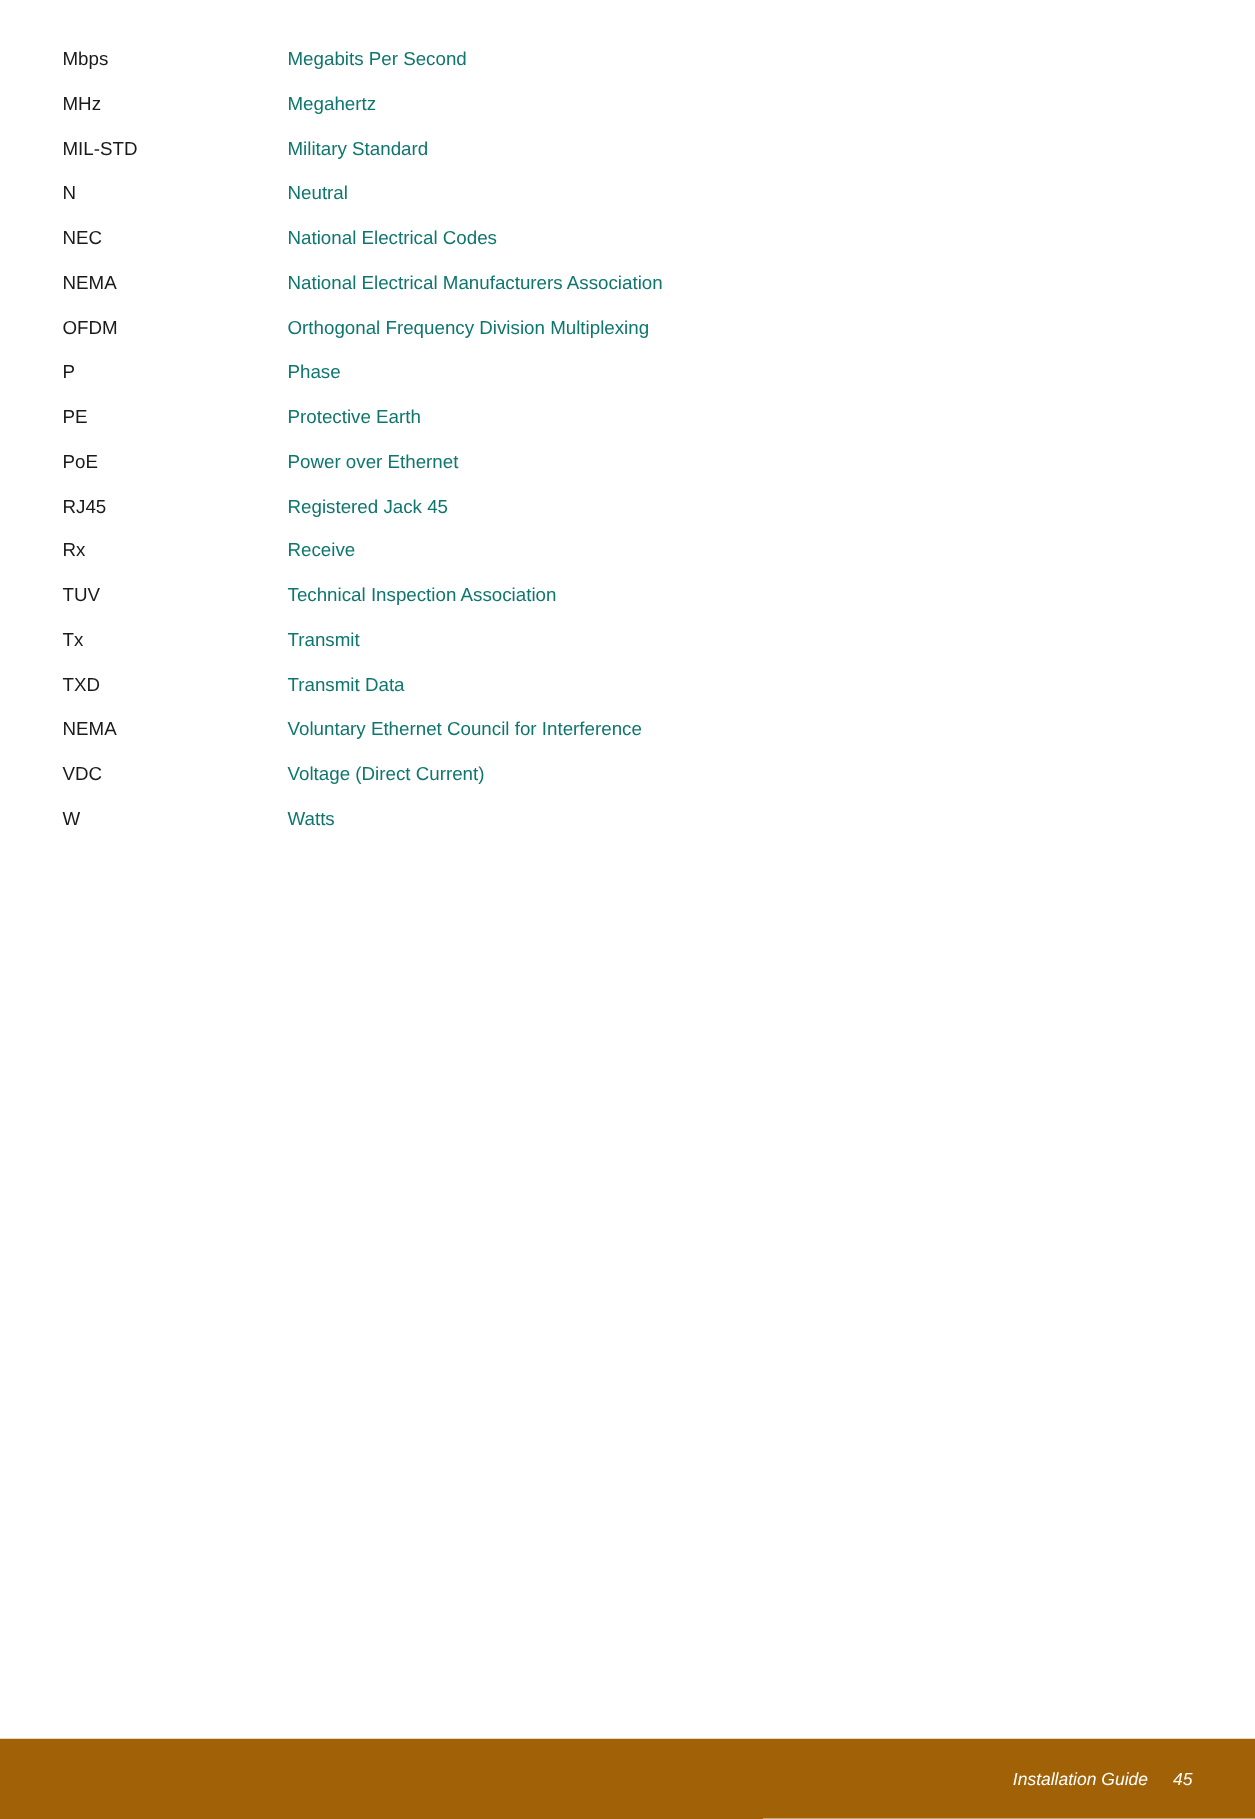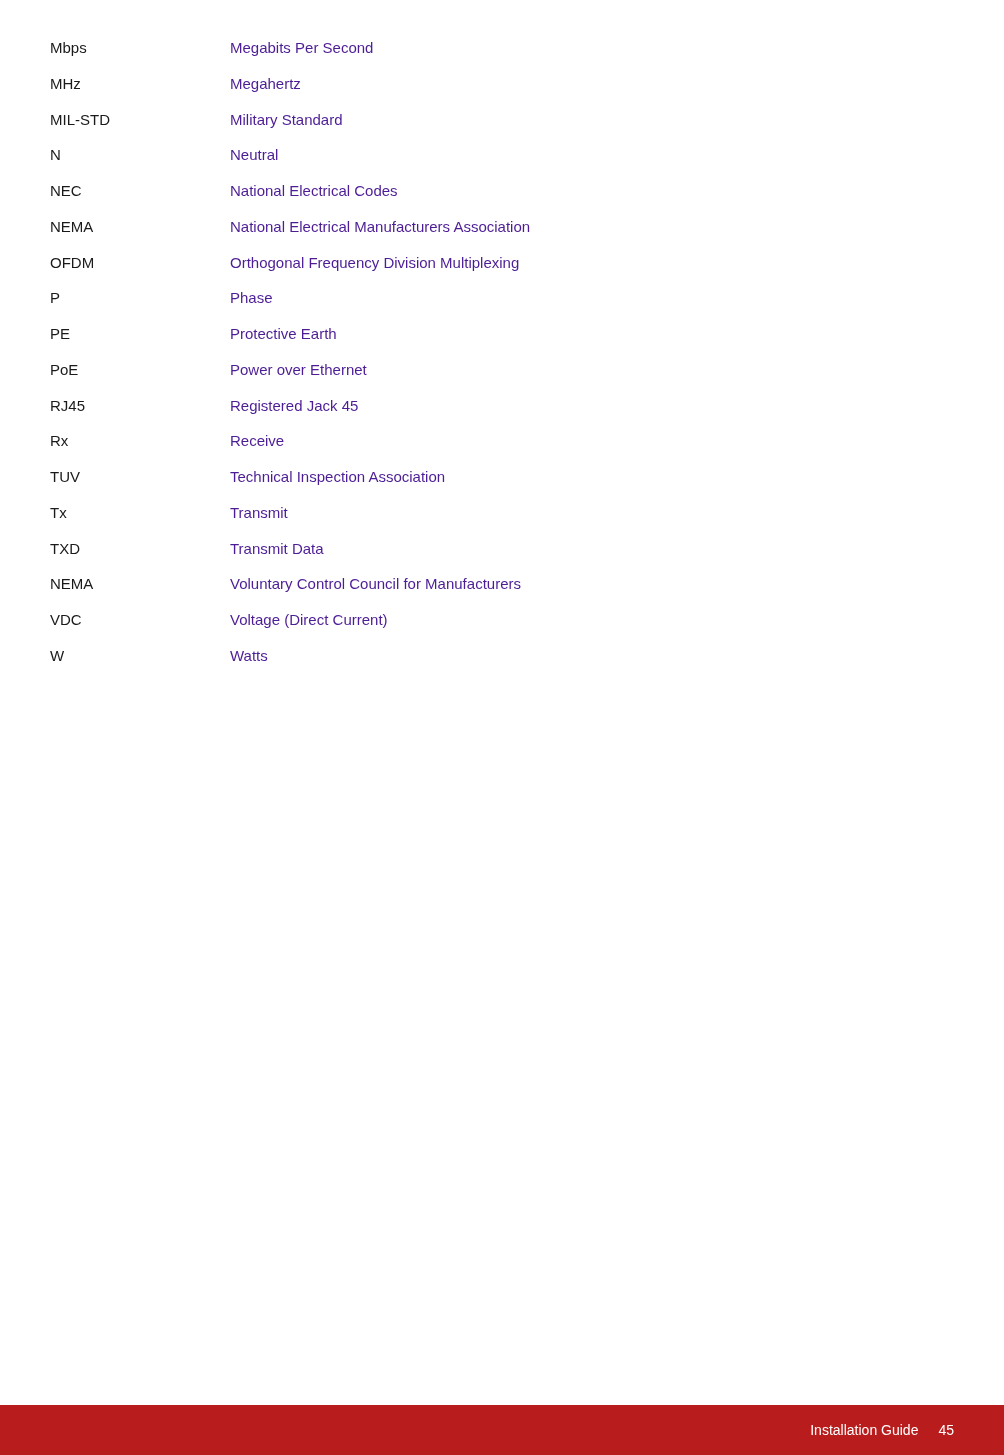--- a/index.html
+++ b/index.html
@@ -35,34 +35,35 @@
 
     .glossary-table tr td:first-child {
       width: 180px;
       font-weight: normal;
       color: #1a1a1a;
       white-space: nowrap;
       padding-right: 20px;
     }
 
     .glossary-table tr td:last-child {
-      color: #4c1d95;
+      color: #0f766e;
     }
 
     .footer {
       position: absolute;
       bottom: 0;
       left: 0;
       right: 0;
-      height: 50px;
-      background: #b91c1c;
+      height: 64px;
+      background: #a16207;
       display: flex;
       align-items: center;
       justify-content: flex-end;
       padding: 0 50px;
+      font-style: italic;
     }
 
     .footer-text {
       color: #ffffff;
       font-size: 14px;
     }
 
     .footer-page {
       color: #ffffff;
       font-size: 14px;
@@ -130,21 +131,21 @@
         <tr>
           <td>Tx</td>
           <td>Transmit</td>
         </tr>
         <tr>
           <td>TXD</td>
           <td>Transmit Data</td>
         </tr>
         <tr>
           <td>NEMA</td>
-          <td>Voluntary Control Council for Manufacturers</td>
+          <td>Voluntary Ethernet Council for Interference</td>
         </tr>
         <tr>
           <td>VDC</td>
           <td>Voltage (Direct Current)</td>
         </tr>
         <tr>
           <td>W</td>
           <td>Watts</td>
         </tr>
       </tbody>

